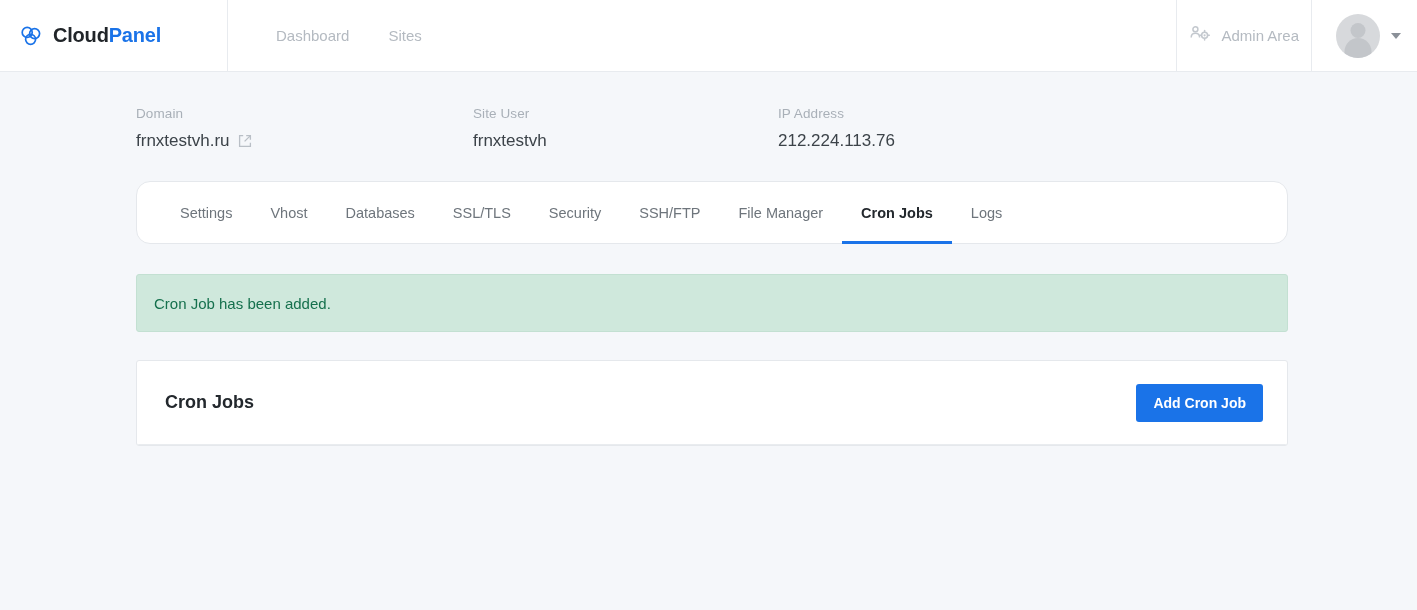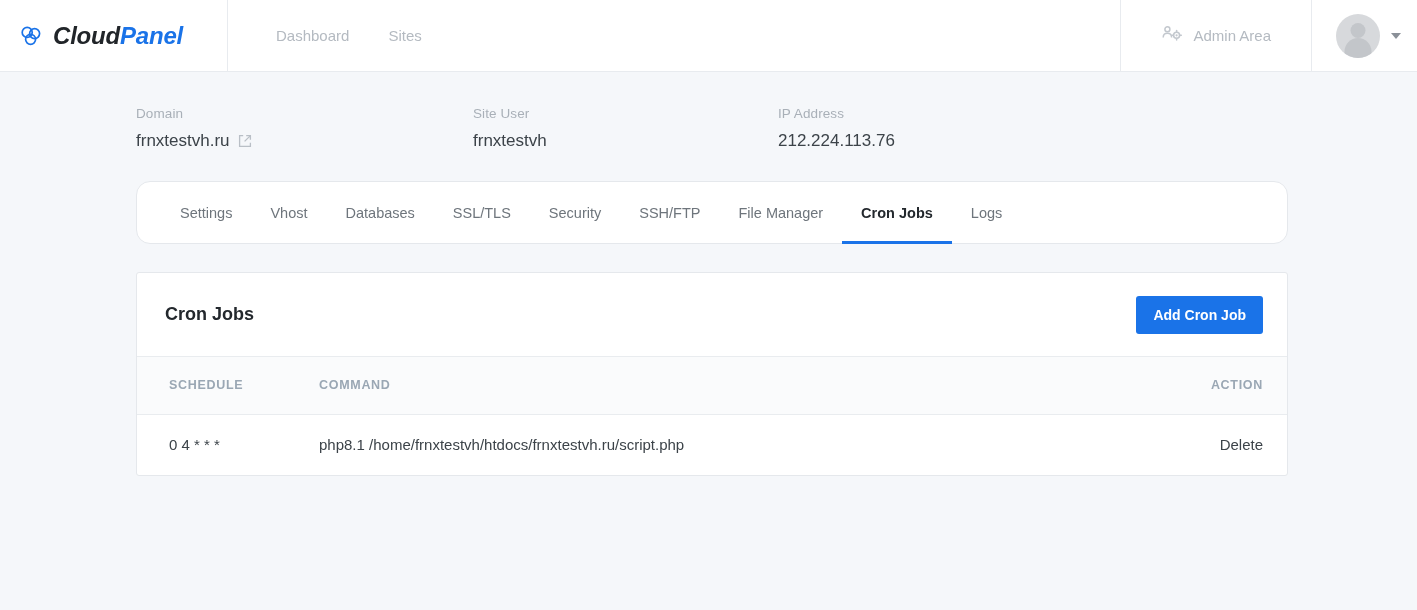--- a/index.html
+++ b/index.html
@@ -32,25 +32,24 @@
     border-right: 1px solid #e8ebef;
     flex: none;
   }
   .brand-logo {
     width: 30px; height: 30px;
     flex: none;
     margin-right: 7px;
     display: flex; align-items: center; justify-content: center;
   }
   .brand-text {
-    font-size: 24px;
+    font-size: 20px;
     font-weight: 600;
     letter-spacing: -0.2px;
     white-space: nowrap;
-    font-style: italic;
   }
   .brand-text .c1 { color: #212529; }
   .brand-text .c2 { color: #1a73e8; }
 
   .main-nav {
     display: flex;
     align-items: center;
     flex: 1;
     padding-left: 48px;
     gap: 39px;
@@ -60,21 +59,21 @@
     color: #b4bac1;
     text-decoration: none;
     font-weight: 500;
     cursor: pointer;
   }
 
   .admin-zone {
     display: flex;
     align-items: center;
     gap: 10px;
-    padding: 0 40px;
+    padding: 0 12px;
     border-left: 1px solid #e8ebef;
     border-right: 1px solid #e8ebef;
     flex: none;
     cursor: pointer;
   }
   .admin-label {
     font-size: 15px;
     color: #b4bac1;
     font-weight: 400;
     white-space: nowrap;
@@ -344,41 +343,26 @@
       <div class="tab">Vhost</div>
       <div class="tab">Databases</div>
       <div class="tab">SSL/TLS</div>
       <div class="tab">Security</div>
       <div class="tab">SSH/FTP</div>
       <div class="tab">File Manager</div>
       <div class="tab active">Cron Jobs</div>
       <div class="tab">Logs</div>
     </div>
 
+    <div class="alert">
+      <span>Cron Job has been added.</span>
+    </div>
 
     <div class="card">
       <div class="card-head">
         <div class="card-title">Cron Jobs</div>
         <button class="btn-primary">Add Cron Job</button>
       </div>
 
-      <table class="cron-table">
-        <thead>
-          <tr>
-            <th class="w-sched">Schedule</th>
-            <th class="col-command w-cmd">Command</th>
-            <th class="col-action">Action</th>
-          </tr>
-        </thead>
-        <tbody>
-          <tr>
-            <td class="schedule-cell">0 4 * * *</td>
-            <td>php8.1 /home/frnxtestvh/htdocs/frnxtestvh.ru/script.php</td>
-            <td class="col-action">
-              <a class="delete-link">Delete</a>
-            </td>
-          </tr>
-        </tbody>
-      </table>
     </div>
 
   </div>
 </div>
 
 </body></html>

